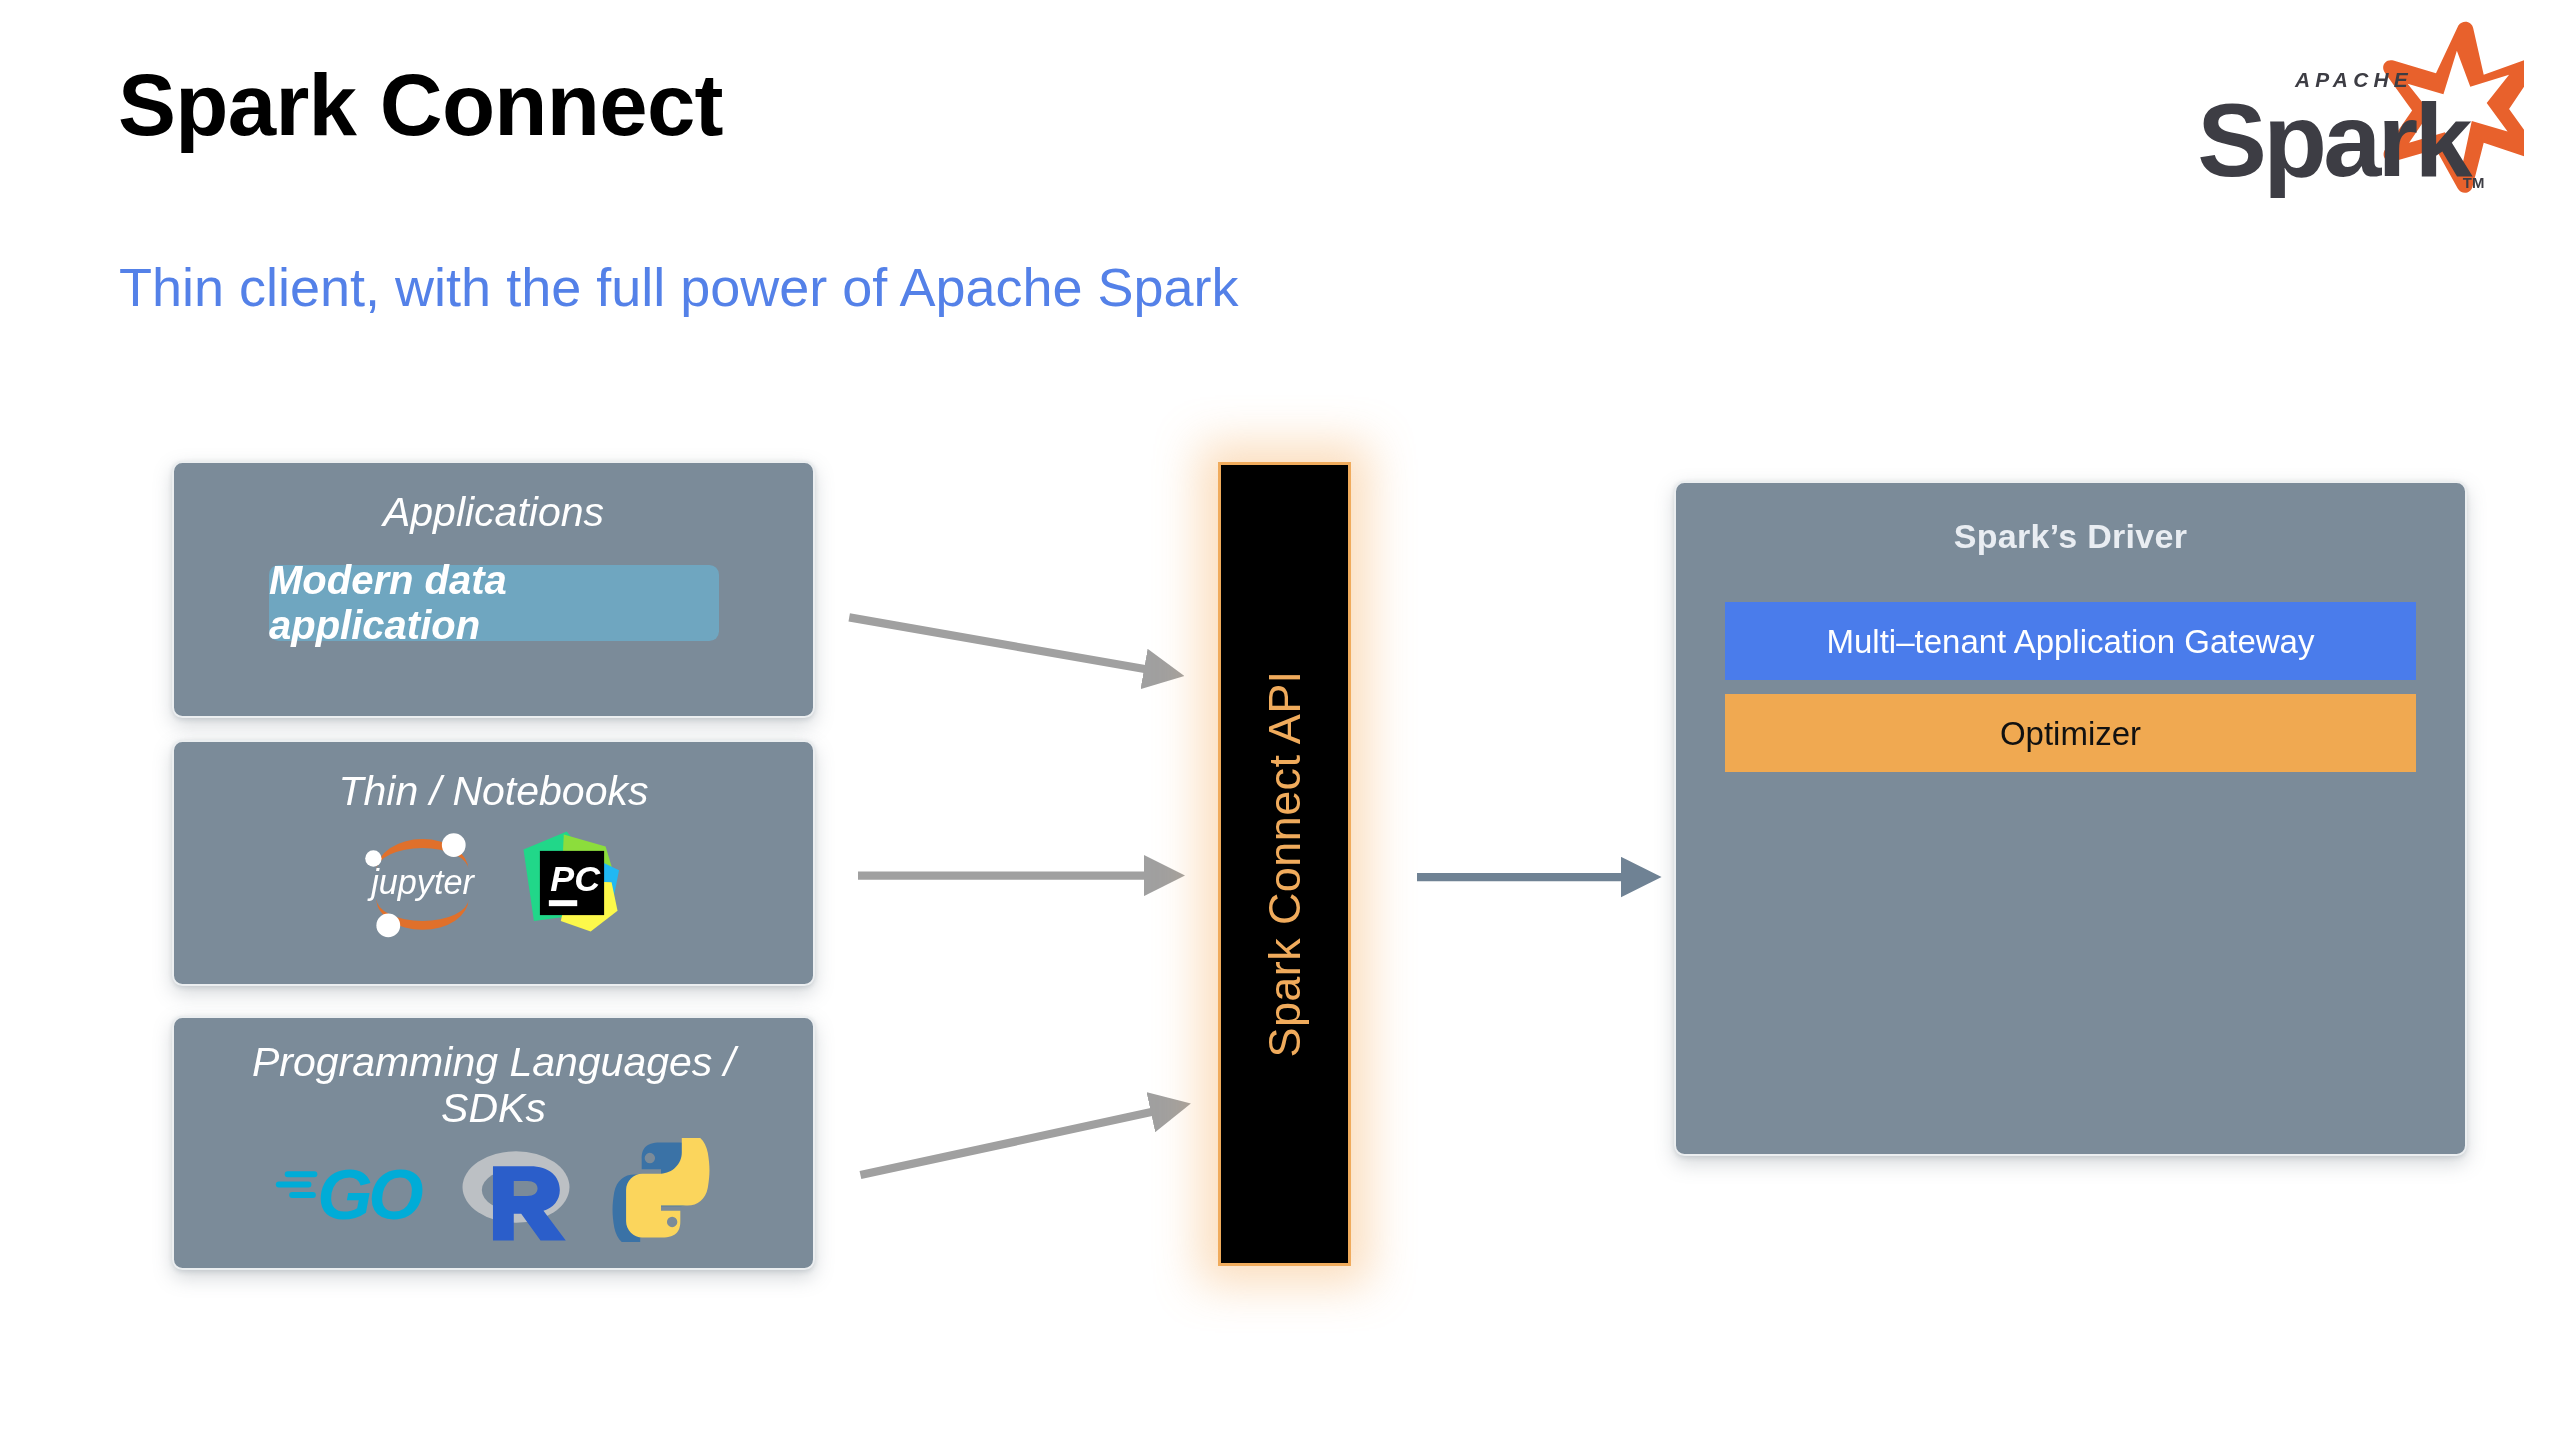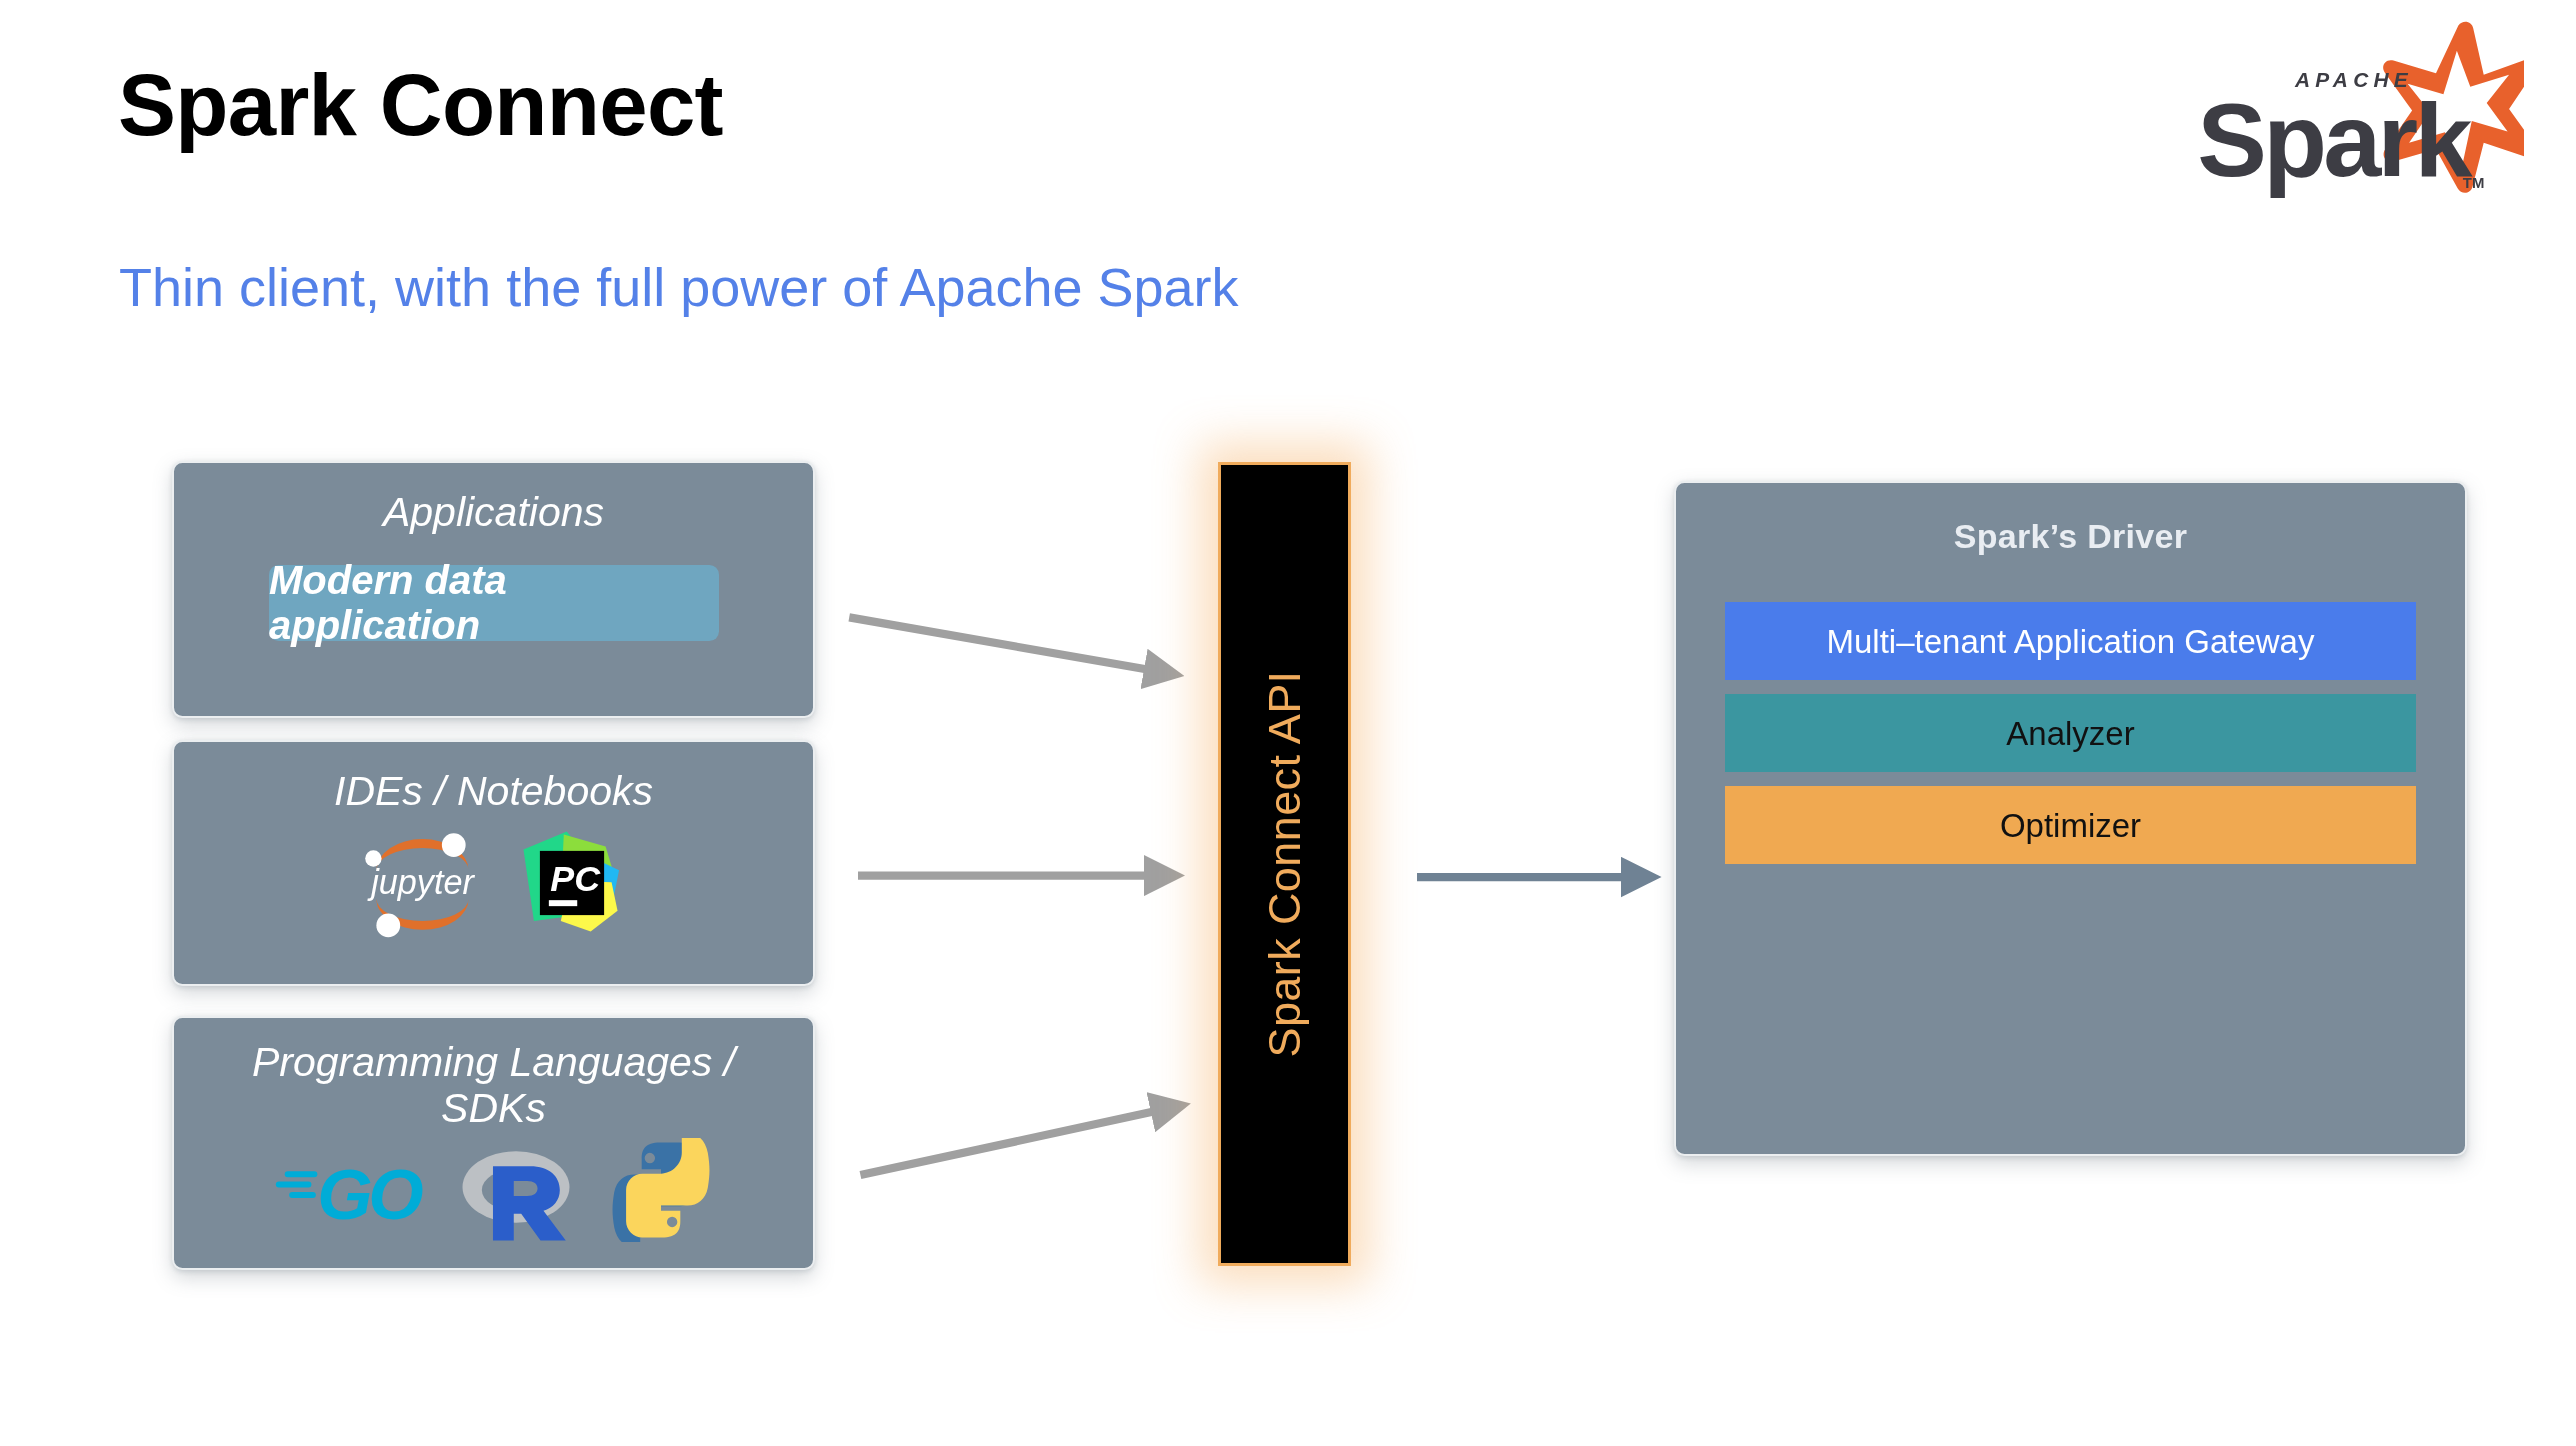--- a/index.html
+++ b/index.html
@@ -217,21 +217,21 @@
     <text x="418" y="232" font-family="'Liberation Sans', sans-serif" font-size="20" font-weight="700" fill="#3d3d44">TM</text>
   </svg>
 </div>
 
 <div class="client-card" id="card-applications">
   <div class="card-title">Applications</div>
   <div id="modern-data-app">Modern data application</div>
 </div>
 
 <div class="client-card" id="card-ides">
-  <div class="card-title">IDEs / Notebooks</div>
+  <div class="card-title">Thin / Notebooks</div>
   <div class="logo-row">
 
     <div class="logo-box" style="width:125px;height:112px;">
       <svg viewBox="0 0 168 150" width="125" height="112">
 
         <path d="M22 58 A62 42 0 0 1 146 58 A62 30 0 0 0 22 58 Z" fill="#e0702b"></path>
 
         <path d="M22 96 A62 42 0 0 0 146 96 A62 30 0 0 1 22 96 Z" fill="#e0702b"></path>
 
         <circle cx="18" cy="42" r="11" fill="#ffffff"></circle>
@@ -336,21 +336,18 @@
   </defs>
   <line x1="0" y1="36" x2="290" y2="36" stroke="#6f8294" stroke-width="11" marker-end="url(#head-slate)"></line>
 </svg>
 
 <div id="driver-panel">
   <div id="driver-title">Spark’s Driver</div>
   <div id="driver-layers">
     <div class="driver-layer" style="background:#4a7ceb;color:#ffffff;font-weight:400;">
       <span>Multi–tenant Application Gateway</span>
     </div>
-    <div class="driver-layer" style="background:#3b96a0;color:#111111;font-weight:400;">
-      <span>Analyzer</span>
-    </div>
     <div class="driver-layer" style="background:#f0a951;color:#111111;font-weight:400;">
       <span>Optimizer</span>
     </div>
   </div>
 </div>
 
 
 </body></html>

